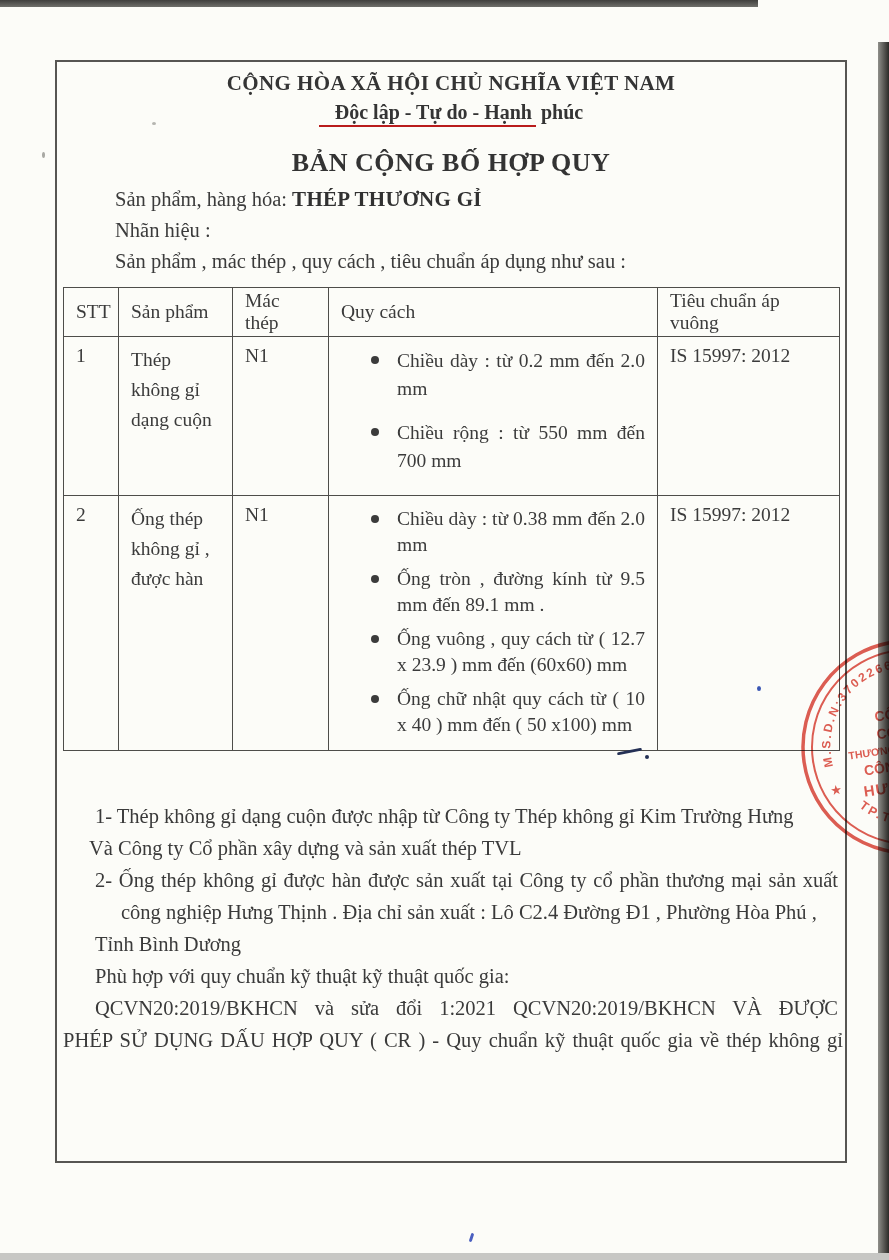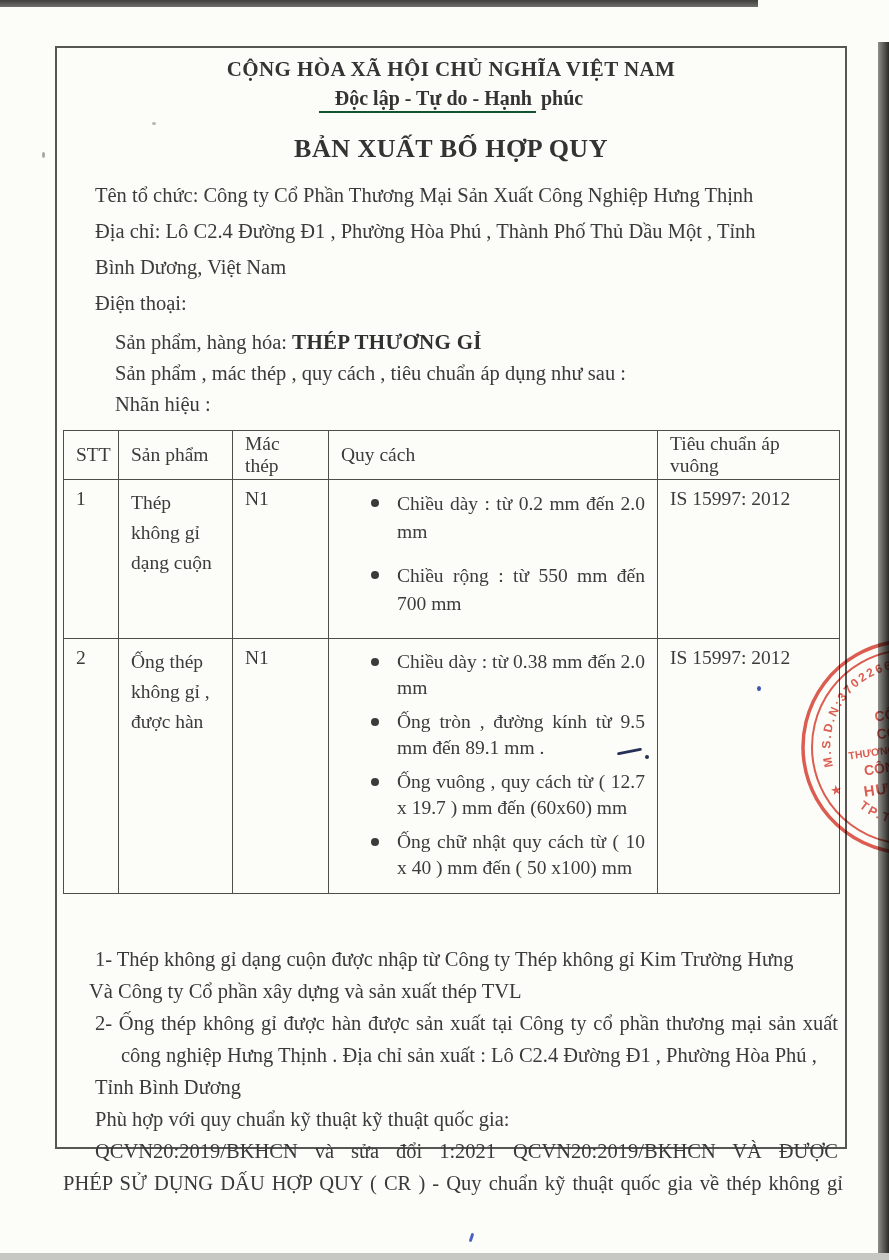--- a/index.html
+++ b/index.html
@@ -11,27 +11,27 @@
   }
   
   .band-top{position:absolute;left:0;top:0;width:758px;height:7px;
     background:linear-gradient(#403f3d,#6f6f6b);}
   .band-right{position:absolute;left:878px;top:42px;width:11px;height:1214px;
     background:linear-gradient(to right,#8f8f8a,#2b2a27);}
   .band-bottom{position:absolute;left:0;top:1253px;width:889px;height:7px;background:#c7c7c4;}
   .speck{position:absolute;border-radius:50%;}
 
   .page-border{
-    position:absolute;left:55px;top:46px;width:792px;height:1103px;
+    position:absolute;left:55px;top:60px;width:792px;height:1103px;
     border:2px solid #575653;box-sizing:border-box;
   }
   
   .nat-title{margin-top:9px;text-align:center;font-weight:bold;font-size:21px;letter-spacing:.4px;color:#343434;}
   .motto{margin-top:5px;text-align:center;font-weight:bold;font-size:20px;color:#343434;}
-  .motto .u{border-bottom:2px solid #14532d;padding:0 4px 2px 16px;}
+  .motto .u{border-bottom:2px solid #b91c1c;padding:0 4px 2px 16px;}
   .doc-title{margin-top:24px;text-align:center;font-weight:bold;font-size:26px;letter-spacing:.5px;color:#333;}
   .doc-number{margin-top:6px;text-align:center;font-size:20px;}
 
   
   .org-block{margin:13px 10px 0 38px;font-size:20.5px;line-height:36px;}
   .org-block .addr1{text-align:justify;}
   .product-block{margin:6px 10px 0 58px;font-size:20.5px;line-height:31px;}
   .product-block strong{font-size:21px;letter-spacing:.3px;color:#313131;}
 
   
@@ -91,33 +91,27 @@
 
   <div class="band-top"></div>
   <div class="band-right"></div>
   <div class="band-bottom"></div>
 
   <div class="page-border">
 
     <div class="nat-title">CỘNG HÒA XÃ HỘI CHỦ NGHĨA VIỆT NAM</div>
     <div class="motto"><span class="u">Độc lập - Tự do - Hạnh</span><span> phúc</span></div>
 
-    <div class="doc-title">BẢN XUẤT BỐ HỢP QUY</div>
+    <div class="doc-title">BẢN CỘNG BỐ HỢP QUY</div>
 
-    <div class="org-block">
-      <div>Tên tổ chức: Công ty Cổ Phần Thương Mại Sản Xuất Công Nghiệp Hưng Thịnh</div>
-      <div class="addr1">Địa chỉ: Lô C2.4 Đường Đ1 , Phường Hòa Phú , Thành Phố Thủ Dầu Một , Tỉnh</div>
-      <div>Bình Dương, Việt Nam</div>
-      <div>Điện thoại:</div>
-    </div>
 
     <div class="product-block">
       <div><span>Sản phẩm, hàng hóa: </span><strong>THÉP THƯƠNG GỈ</strong></div>
+      <div>Nhãn hiệu :</div>
       <div>Sản phẩm , mác thép , quy cách , tiêu chuẩn áp dụng như sau :</div>
-      <div>Nhãn hiệu :</div>
     </div>
 
     <table class="spec-table">
       <colgroup>
         <col style="width:55px">
           <col style="width:114px">
           <col style="width:96px">
         <col style="width:329px">
           <col style="width:182px">
       </colgroup>
@@ -144,21 +138,21 @@
           <td>IS 15997: 2012</td>
         </tr>
         <tr class="row-2">
           <td class="td-stt">2</td>
           <td class="td-product">Ống thép không gỉ , được hàn</td>
           <td class="td-grade">N1</td>
           <td>
             <ul class="specs">
               <li>Chiều dày : từ 0.38 mm đến 2.0 mm</li>
               <li>Ống tròn , đường kính từ 9.5 mm đến 89.1 mm .</li>
-              <li>Ống vuông , quy cách từ ( 12.7 x 19.7 ) mm đến (60x60) mm</li>
+              <li>Ống vuông , quy cách từ ( 12.7 x 23.9 ) mm đến (60x60) mm</li>
               <li>Ống chữ nhật quy cách từ ( 10 x 40 ) mm đến ( 50 x100) mm</li>
             </ul>
           </td>
           <td>IS 15997: 2012</td>
         </tr>
       </tbody>
     </table>
 
     <div class="notes">
       <div>1- Thép không gỉ dạng cuộn được nhập từ Công ty Thép không gỉ Kim Trường Hưng</div>

